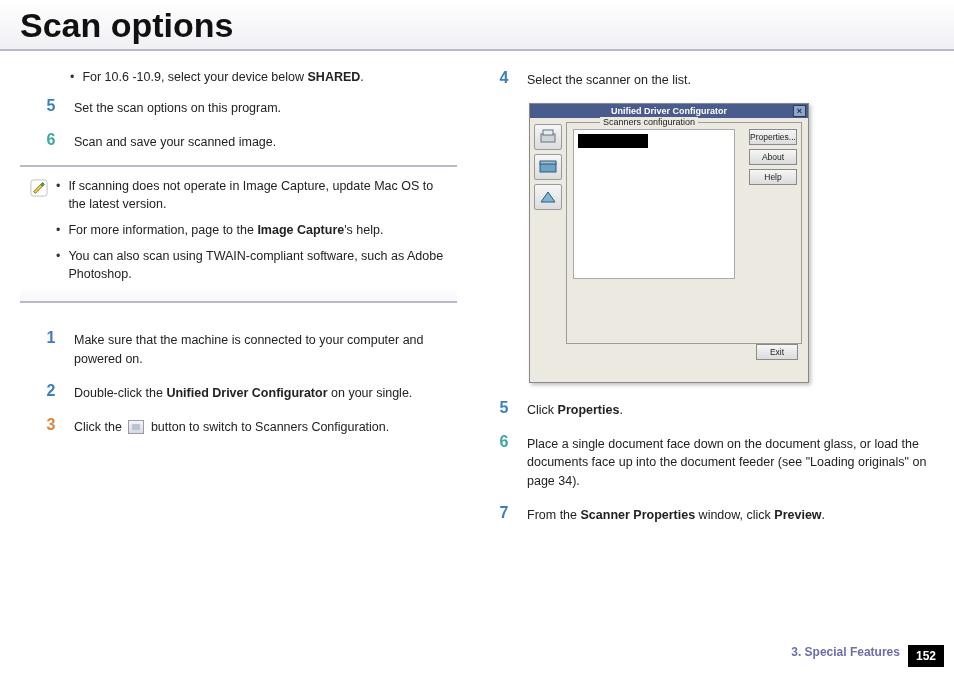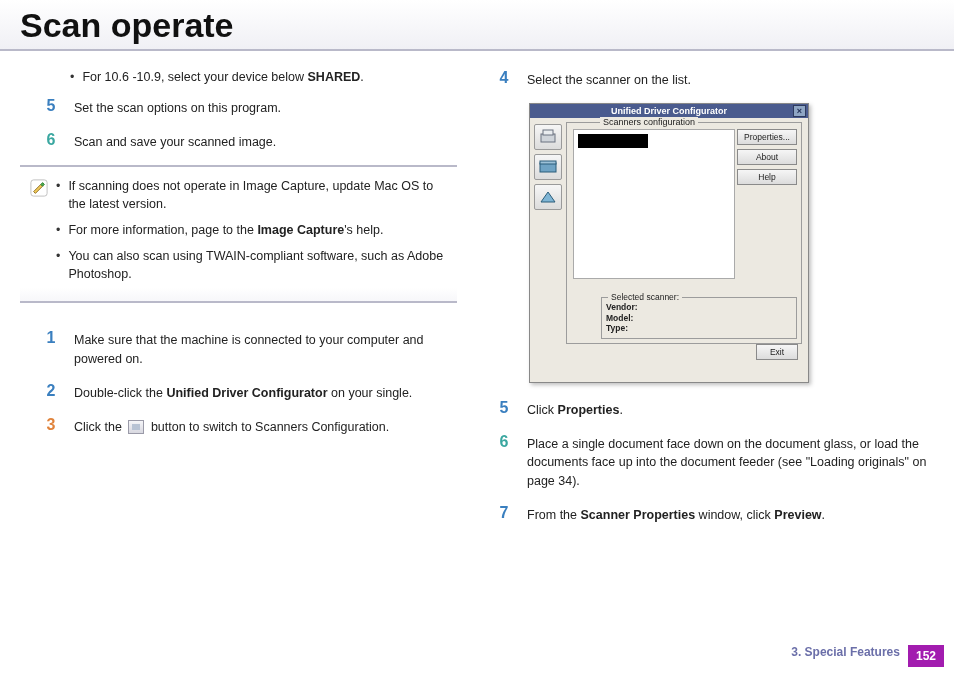--- a/index.html
+++ b/index.html
@@ -171,21 +171,21 @@
     background: #000;
     width: 70px; height: 14px;
     margin: 4px;
   }
   .side-buttons {
     position: absolute;
     right: 4px; top: 6px;
     display: flex; flex-direction: column; gap: 4px;
   }
   .wbtn {
-    width: 60px;
+    width: 48px;
     padding: 2px 0;
     background: linear-gradient(#f6f6f6,#dcdcdc);
     border: 1px solid #8a8a8a;
     font-size: 8.5px;
     text-align: center;
   }
   .sel-field {
     position: absolute;
     left: 34px; right: 4px; bottom: 4px;
     border: 1px solid #9c9c9c;
@@ -219,34 +219,34 @@
     position: absolute;
     right: 10px;
     bottom: 8px;
     display: flex;
     align-items: flex-start;
     gap: 8px;
     font-size: 12px;
   }
   .footer .chap { color: #6b6fa9; font-weight: bold; }
   .footer .pg {
-    background: #a21caf;
+    background: #000000;
     color: #fff;
     font-weight: bold;
     padding: 4px 8px;
   }
   .pencil-icon{
     width:18px;height:18px;
   }
   .dev-icon{width:20px;height:18px;}
 </style>
 </head>
 <body>
 
-<div class="page-title">Scan operate</div>
+<div class="page-title">Scan options</div>
 
 <div class="content">
 
   <div class="col col-left">
 
     <div class="bullet-line">
       <span class="bullet-dot">•</span>
       <span>
         <span>For 10.6 -10.9, select your device below </span><b>SHARED</b><span>.</span>
       </span>
@@ -351,26 +351,20 @@
           <div style="position:absolute; left:6px; top:6px; right:66px; height:150px; border:1px solid #aaa; background:#fff;">
             <div class="list-item"></div>
           </div>
 
           <div class="side-buttons">
             <div class="wbtn">Properties...</div>
             <div class="wbtn">About</div>
             <div class="wbtn">Help</div>
           </div>
 
-          <div class="sel-field">
-            <div class="sel-legend">Selected scanner:</div>
-            <div class="sel-row">Vendor:</div>
-            <div class="sel-row">Model:</div>
-            <div class="sel-row">Type:</div>
-          </div>
         </div>
 
         <div class="win-footer">
           <div class="exit-btn">Exit</div>
         </div>
       </div>
     </div>
 
     <div class="num-step" style="margin-left:0">
       <span class="num">5</span>

